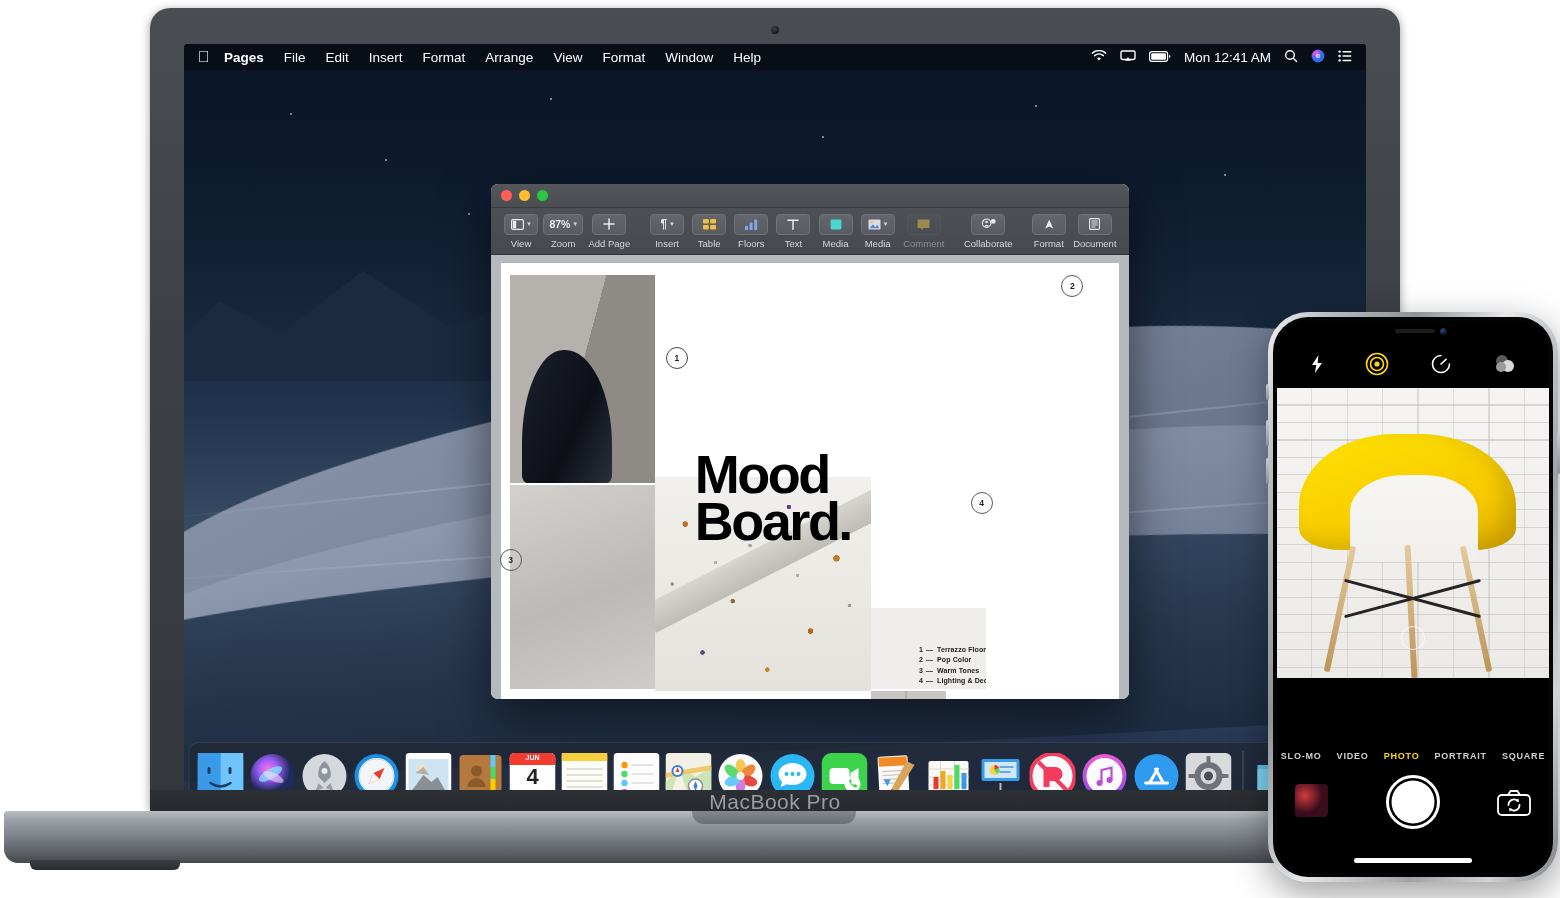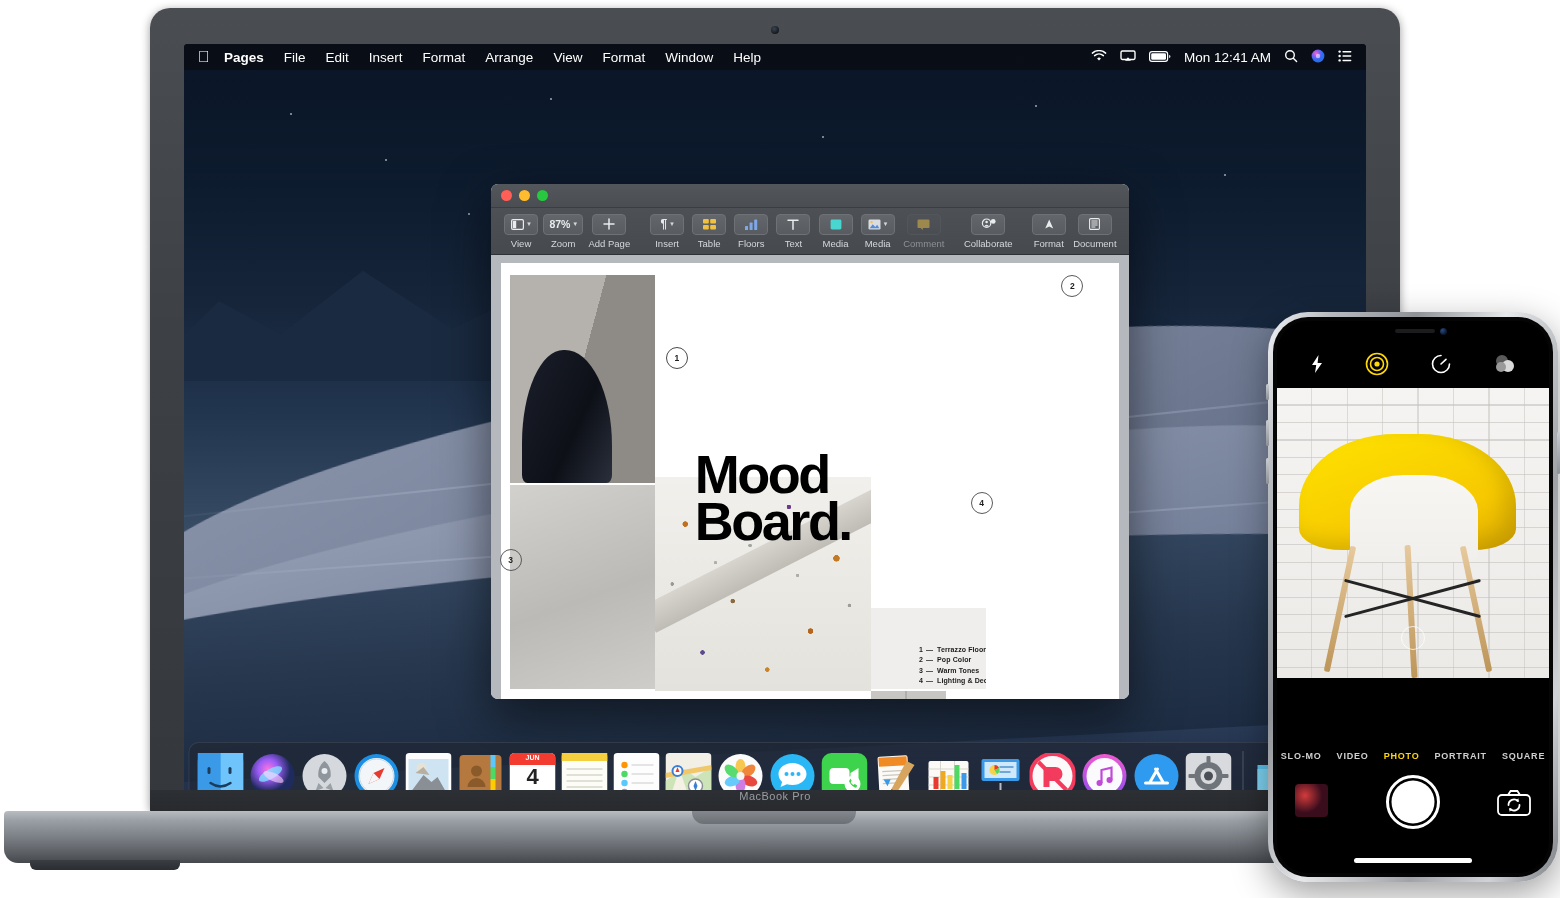--- a/index.html
+++ b/index.html
@@ -23,21 +23,21 @@
     position: absolute; left: 34px; top: 36px; width: 1182px; height: 766px;
     background: #000; border-radius: 4px; overflow: hidden;
   }
   .mb-camera {
     position: absolute; left: 50%; top: 18px; margin-left: -4px;
     width: 8px; height: 8px; border-radius: 50%;
     background: radial-gradient(circle at 40% 35%, #3a4552, #15191f 70%);
   }
   .mb-chinlabel {
     position: absolute; left: 0; bottom: 0; width: 1250px; height: 28px;
-    color: #9a9da2; font-size: 11px; letter-spacing: .5px;
+    color: #9a9da2; font-size: 21px; letter-spacing: .5px;
     display: flex; align-items: flex-start; justify-content: center;
     background: linear-gradient(180deg,#2c2f33,#26282c);
     border-radius: 0 0 8px 8px;
   }
   .mb-base {
     position: absolute; left: -146px; top: 803px; width: 1540px; height: 52px;
     background: linear-gradient(180deg,#b9bdc2 0%,#9aa0a6 18%,#7d8288 48%,#5e6267 78%,#45484d 100%);
     border-radius: 4px 4px 14px 14px;
   }
   .mb-notch {

